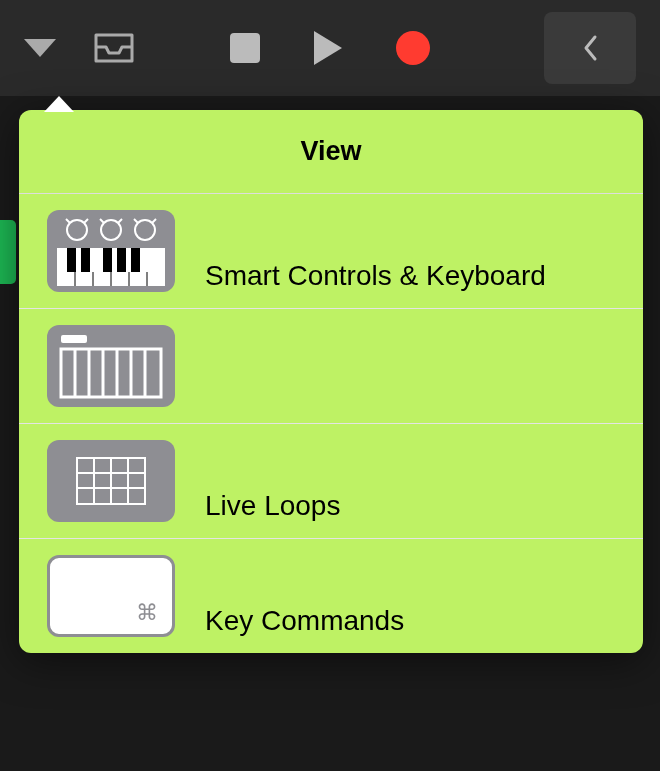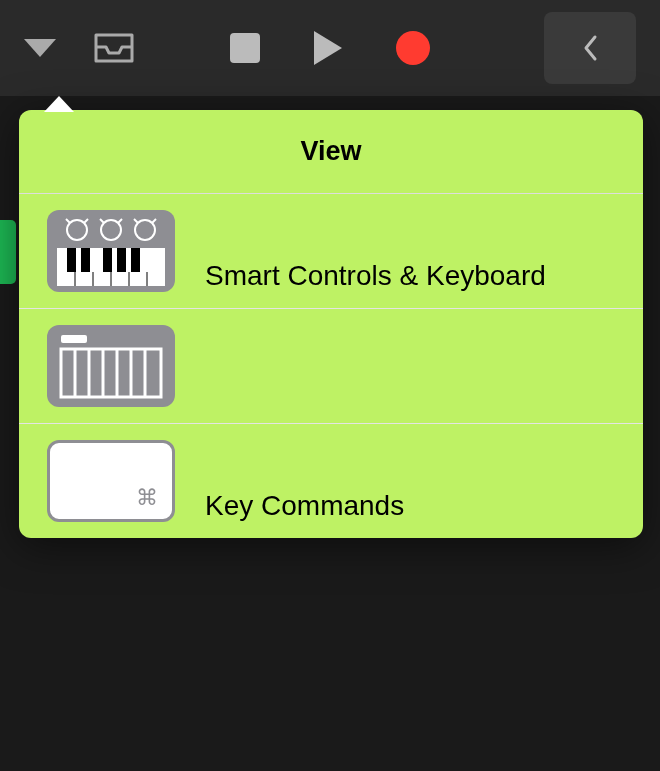--- a/index.html
+++ b/index.html
@@ -210,20 +210,33 @@
         <line x1="28" y1="24" x2="28" y2="72" stroke="#fff" stroke-width="3"></line>
         <line x1="42" y1="24" x2="42" y2="72" stroke="#fff" stroke-width="3"></line>
         <line x1="56" y1="24" x2="56" y2="72" stroke="#fff" stroke-width="3"></line>
         <line x1="70" y1="24" x2="70" y2="72" stroke="#fff" stroke-width="3"></line>
         <line x1="84" y1="24" x2="84" y2="72" stroke="#fff" stroke-width="3"></line>
         <line x1="98" y1="24" x2="98" y2="72" stroke="#fff" stroke-width="3"></line>
       </svg>
     </div>
   </div>
 
+  <div class="menu-item">
+    <div class="menu-icon icon-gray">
+      <svg width="128" height="82" viewBox="0 0 128 82">
+        <rect x="30" y="18" width="68" height="46" fill="none" stroke="#fff" stroke-width="2"></rect>
+        <line x1="47" y1="18" x2="47" y2="64" stroke="#fff" stroke-width="2"></line>
+        <line x1="64" y1="18" x2="64" y2="64" stroke="#fff" stroke-width="2"></line>
+        <line x1="81" y1="18" x2="81" y2="64" stroke="#fff" stroke-width="2"></line>
+        <line x1="30" y1="33" x2="98" y2="33" stroke="#fff" stroke-width="2"></line>
+        <line x1="30" y1="48" x2="98" y2="48" stroke="#fff" stroke-width="2"></line>
+      </svg>
+    </div>
+    <span class="menu-label">Live Loops</span>
+  </div>
 
 
   <div class="menu-item">
     <div class="menu-icon icon-white">
       <svg width="122" height="76" viewBox="0 0 122 76">
         <text x="86" y="62" font-size="22" fill="#8e8e93" font-family="-apple-system">⌘</text>
       </svg>
     </div>
     <span class="menu-label">Key Commands</span>
   </div>

